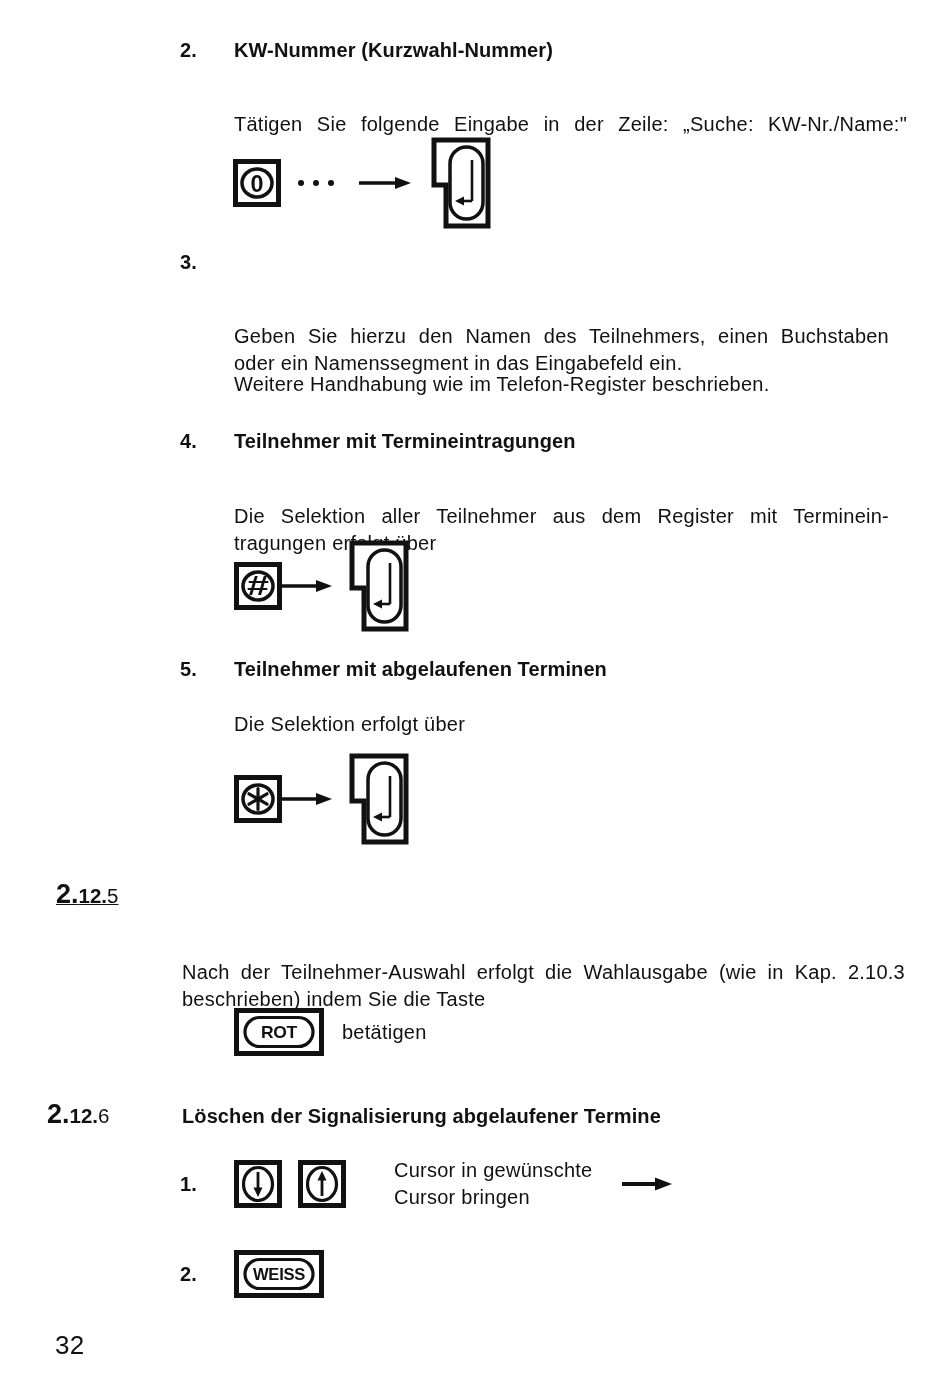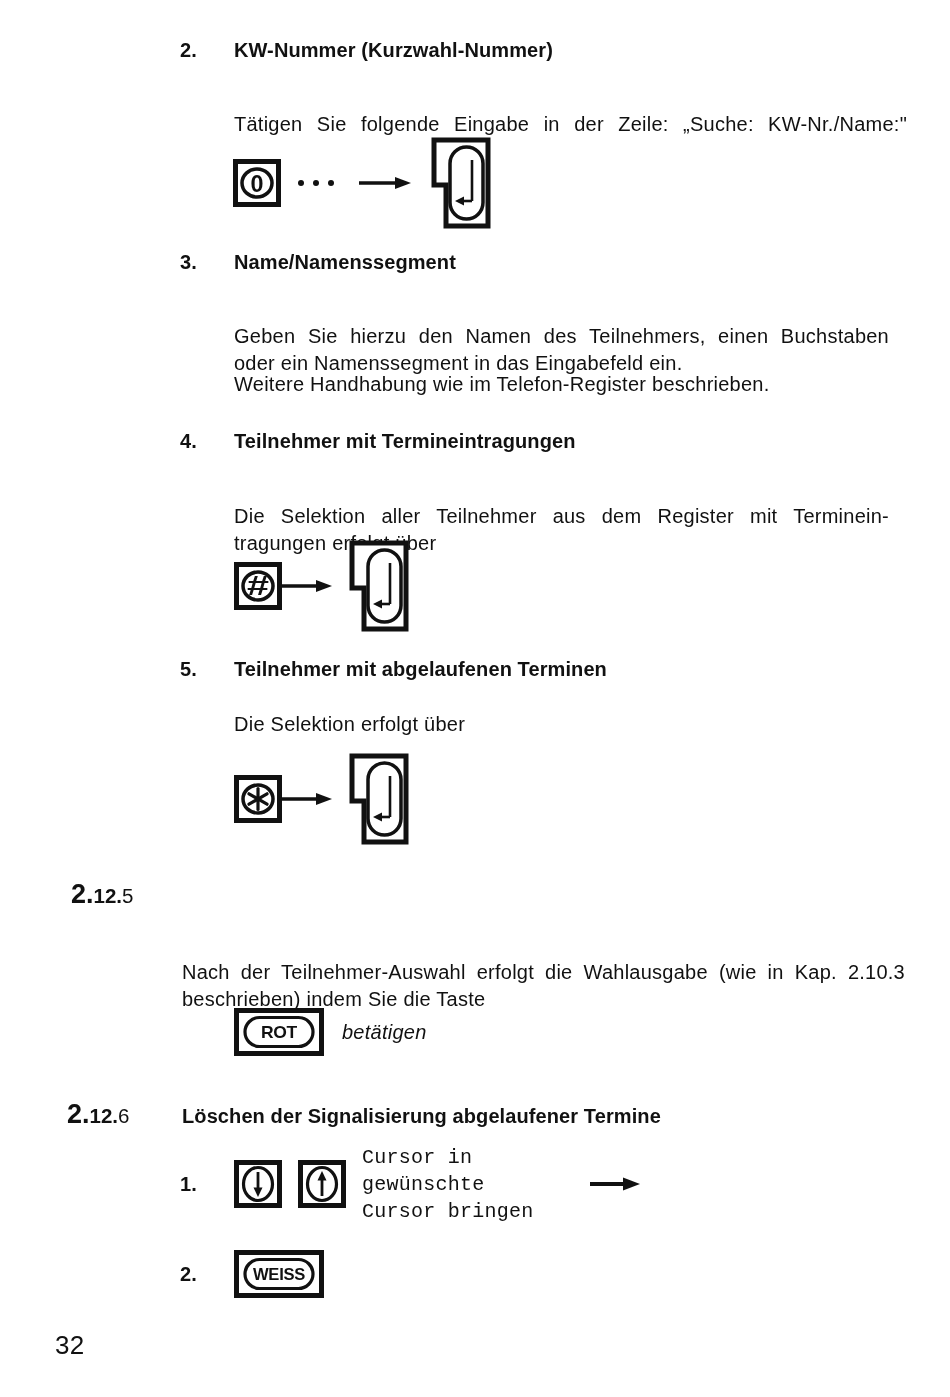--- a/index.html
+++ b/index.html
@@ -54,21 +54,20 @@
       <path d="M3,3 H57 V89 H15 V48 H3 Z" fill="#fff" stroke="#111" stroke-width="5"></path>
       <rect x="19" y="10" width="33" height="72" rx="16.5" fill="none" stroke="#111" stroke-width="3.5"></rect>
       <line x1="41" y1="23" x2="41" y2="64" stroke="#111" stroke-width="2.6"></line>
       <line x1="41" y1="64" x2="31" y2="64" stroke="#111" stroke-width="2.6"></line>
       <polygon points="33,59.5 33,68.5 24,64" fill="#111"></polygon>
     </svg>
   </div>
 
   <div class="abs head" style="left:180px; top:250px;">
     <span class="n">3.</span>
-    <span>Name/Namenssegment</span>
   </div>
   <div class="abs b" style="left:234px; top:290px; width:655px;">
     <div class="jl">Geben Sie hierzu den Namen des Teilnehmers, einen Buchstaben</div>
     <div>oder ein Namenssegment in das Eingabefeld ein.</div>
   </div>
   <div class="abs b" style="left:234px; top:371px; width:655px;">Weitere Handhabung wie im Telefon-Register beschrieben.</div>
 
   <div class="abs head" style="left:180px; top:429px;">
     <span class="n">4.</span>
     <span>Teilnehmer mit Termineintragungen</span>
@@ -119,58 +118,58 @@
     </svg>
     <svg width="60" height="92" viewBox="0 0 60 92" style="margin-left:17px;">
       <path d="M3,3 H57 V89 H15 V48 H3 Z" fill="#fff" stroke="#111" stroke-width="5"></path>
       <rect x="19" y="10" width="33" height="72" rx="16.5" fill="none" stroke="#111" stroke-width="3.5"></rect>
       <line x1="41" y1="23" x2="41" y2="64" stroke="#111" stroke-width="2.6"></line>
       <line x1="41" y1="64" x2="31" y2="64" stroke="#111" stroke-width="2.6"></line>
       <polygon points="33,59.5 33,68.5 24,64" fill="#111"></polygon>
     </svg>
   </div>
 
-  <div class="abs secnum" style="left:71px; top:881px;">
+  <div class="abs secnum" style="left:56px; top:881px;text-decoration:underline;">
     <span class="big">2.</span><span class="mid">12.</span><span class="min">5</span>
   </div>
   <div class="abs b" style="left:182px; top:926px; width:723px;">
     <div class="jl">Nach der Teilnehmer-Auswahl erfolgt die Wahlausgabe (wie in Kap. 2.10.3</div>
     <div>beschrieben) indem Sie die Taste</div>
   </div>
   <div class="abs row" style="left:234px; top:1008px; height:48px;">
     <svg width="90" height="48" viewBox="0 0 90 48">
       <rect x="2.5" y="2.5" width="85" height="43" fill="#fff" stroke="#111" stroke-width="5"></rect>
       <rect x="11" y="9.5" width="68" height="29" rx="14.5" fill="none" stroke="#111" stroke-width="3.2"></rect>
       <text x="45" y="30" font-size="17" class="keylabel" text-anchor="middle" textLength="36" lengthAdjust="spacingAndGlyphs">ROT</text>
     </svg>
-    <span class="b" style="margin-left:18px;font-style:italic;">betätigen</span>
+    <span class="b" style="margin-left:18px;">betätigen</span>
   </div>
 
-  <div class="abs secnum" style="left:67px; top:1101px;">
+  <div class="abs secnum" style="left:47px; top:1101px;">
     <span class="big">2.</span><span class="mid">12.</span><span class="min">6</span>
   </div>
   <div class="abs head" style="left:182px; top:1104px;">
     <span>Löschen der Signalisierung abgelaufener Termine</span>
   </div>
 
   <div class="abs row b" style="left:180px; top:1155px; height:58px;">
     <span class="stepnum">1.</span>
     <svg width="48" height="48" viewBox="0 0 48 48">
       <rect x="2.5" y="2.5" width="43" height="43" fill="#fff" stroke="#111" stroke-width="5"></rect>
       <ellipse cx="24" cy="24" rx="14.5" ry="16.5" fill="none" stroke="#111" stroke-width="3.2"></ellipse>
       <line x1="24" y1="12" x2="24" y2="29" stroke="#111" stroke-width="2.8"></line>
       <polygon points="19.5,27.5 28.5,27.5 24,37" fill="#111"></polygon>
     </svg>
     <svg width="48" height="48" viewBox="0 0 48 48" style="margin-left:16px;">
       <rect x="2.5" y="2.5" width="43" height="43" fill="#fff" stroke="#111" stroke-width="5"></rect>
       <ellipse cx="24" cy="24" rx="14.5" ry="16.5" fill="none" stroke="#111" stroke-width="3.2"></ellipse>
       <line x1="24" y1="36" x2="24" y2="19" stroke="#111" stroke-width="2.8"></line>
       <polygon points="19.5,20.5 28.5,20.5 24,11" fill="#111"></polygon>
     </svg>
-    <span style="margin-left:16px; width:210px; display:inline-block;font-family:Liberation Mono, monospace;">
+    <span style="margin-left:48px; width:210px; display:inline-block;">
       <span style="display:block;">Cursor in gewünschte</span>
       <span style="display:block;">Cursor bringen</span>
     </span>
     <svg width="50" height="18" viewBox="0 0 50 18" style="margin-left:18px;">
       <line x1="0" y1="9" x2="34" y2="9" stroke="#111" stroke-width="4"></line>
       <polygon points="33,2.5 33,15.5 50,9" fill="#111"></polygon>
     </svg>
   </div>
 
   <div class="abs row b" style="left:180px; top:1250px; height:48px;">

